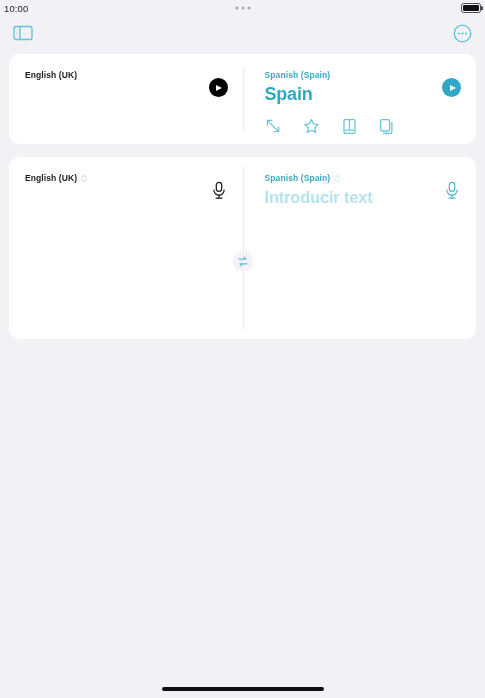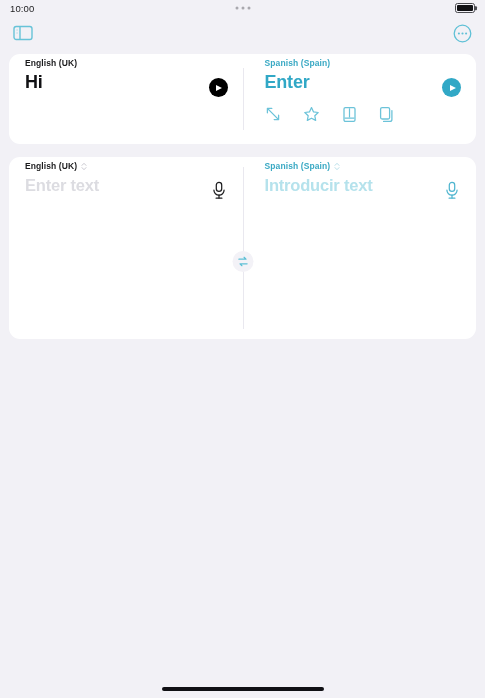--- a/index.html
+++ b/index.html
@@ -14,21 +14,21 @@
     overflow: hidden;
     position: relative;
     border-radius: 14px;
   }
 
   
   .statusbar {
     height: 16px;
     display: flex;
     align-items: center;
-    padding: 0 10px;
+    padding: 0 4px;
     position: relative;
   }
   .status-time {
     font-size: 9.5px;
     color: #1c1c1e;
     font-weight: 500;
     letter-spacing: 0.1px;
   }
   .status-dots {
     position: absolute;
@@ -108,21 +108,21 @@
     height: 90px;
     display: flex;
   }
   .input-card {
     margin-top: 13px;
     height: 182px;
     display: flex;
   }
   .pane {
     flex: 1 1 50%;
-    padding: 4px 16px 0 16px;
+    padding: 16px 16px 0 16px;
     position: relative;
     box-sizing: border-box;
     min-width: 0;
   }
   .pane.right { padding-left: 22px; }
   .divider {
     position: absolute;
     left: 50%;
     top: 14px;
     bottom: 14px;
@@ -272,29 +272,28 @@
       <circle cx="13.1" cy="9.5" r="1.05" fill="#5fc0d6"></circle>
     </svg>
   </span>
 </div>
 
 <div class="card result-card">
   <div class="divider"></div>
 
   <div class="pane left">
     <div class="lang-label">English (UK)</div>
-    <div class="translated-text">Hi</div>
     <span class="play-btn black">
       <span class="play-tri"></span>
     </span>
   </div>
 
   <div class="pane right">
     <div class="lang-label teal">Spanish (Spain)</div>
-    <div class="translated-text teal">Enter</div>
+    <div class="translated-text teal">Spain</div>
     <span class="play-btn teal">
       <span class="play-tri"></span>
     </span>
 
     <div class="action-row">
       <span class="icon-btn">
         <svg width="16" height="16" viewBox="0 0 16 16" fill="none" aria-hidden="true">
           <path d="M6.8 2.4H2.4V6.8" stroke="#6cc3d9" stroke-width="1.3" stroke-linecap="round" stroke-linejoin="round"></path>
           <path d="M9.2 13.6h4.4V9.2" stroke="#6cc3d9" stroke-width="1.3" stroke-linecap="round" stroke-linejoin="round"></path>
           <line x1="2.9" y1="2.9" x2="13.1" y2="13.1" stroke="#6cc3d9" stroke-width="1.3" stroke-linecap="round"></line>
@@ -328,21 +327,20 @@
   <div class="pane left">
     <div class="lang-label">
       <span>English (UK)</span>
       <span class="chev">
         <svg width="6" height="9" viewBox="0 0 6 9" fill="none" aria-hidden="true">
           <path d="M1 3.4L3 1.3l2 2.1" stroke="#c9c8cf" stroke-width="1" stroke-linecap="round" stroke-linejoin="round"></path>
           <path d="M1 5.6L3 7.7l2-2.1" stroke="#c9c8cf" stroke-width="1" stroke-linecap="round" stroke-linejoin="round"></path>
         </svg>
       </span>
     </div>
-    <div class="placeholder-text">Enter text</div>
     <span class="mic-btn">
       <svg width="16" height="19" viewBox="0 0 16 19" fill="none" aria-hidden="true">
         <rect x="5.3" y="1.4" width="5.4" height="9" rx="2.7" stroke="#1d1d1f" stroke-width="1.25"></rect>
         <path d="M2.9 9.1a5.1 5.1 0 0 0 10.2 0" stroke="#1d1d1f" stroke-width="1.25" stroke-linecap="round"></path>
         <line x1="8" y1="14.2" x2="8" y2="17" stroke="#1d1d1f" stroke-width="1.25" stroke-linecap="round"></line>
         <line x1="5.1" y1="17.2" x2="10.9" y2="17.2" stroke="#1d1d1f" stroke-width="1.25" stroke-linecap="round"></line>
       </svg>
     </span>
   </div>
 

